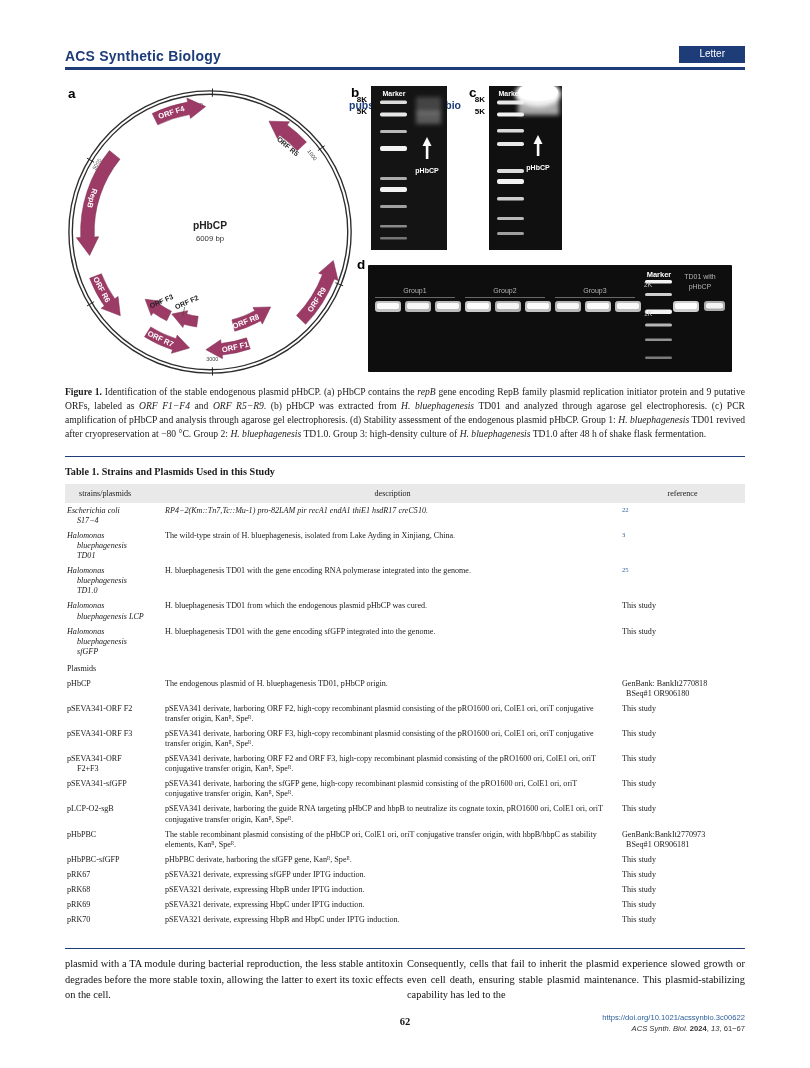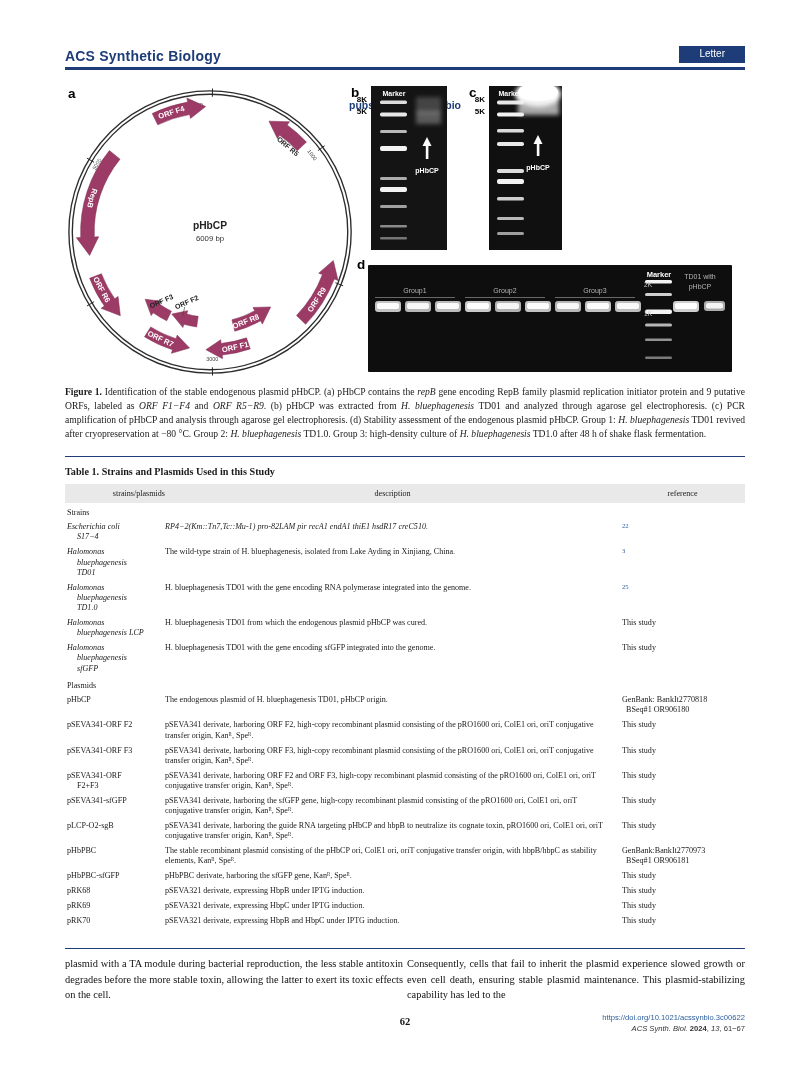--- a/index.html
+++ b/index.html
@@ -25,21 +25,21 @@
   
   .cap{position:absolute;left:65px;top:385px;width:680px;font-size:9.6px;line-height:1.47;text-align:justify;color:#1a1a1a;}
   .rule1{position:absolute;left:65px;right:65px;top:456px;border-top:1.6px solid #1e3c78;}
   .rule2{position:absolute;left:65px;right:65px;top:948px;border-top:1.6px solid #1e3c78;}
   
   .ttitle{position:absolute;left:65px;top:466px;font-size:10.2px;font-weight:bold;color:#1a1a1a;}
   .tbl{position:absolute;left:65px;top:484px;width:680px;border-collapse:collapse;
        font-size:8.1px;line-height:1.26;color:#1a1a1a;}
   .tbl td{vertical-align:top;padding:2.4px 6px 2.4px 0;}
   .tbl thead td{background:#e9e9e9;padding:4.5px 0;font-size:8.1px;}
-  .h1{padding-left:14px !important;text-align:right;}
+  .h1{padding-left:14px !important;text-align:left;}
   .h2{text-align:center;}
   .h3{text-align:center;}
   .sec{padding:4.5px 0 2px 2px !important;}
   .cname{padding-left:12px !important;text-indent:-10px;white-space:pre-line;}
   .cdesc{}
   .it{font-style:italic;}
   .cref{white-space:pre-line;padding-left:2px !important;margin-top:41px;}
   .cite{color:#2b5d9b;font-size:6.6px;vertical-align:4px;cursor:pointer;}
   
   .colL{position:absolute;left:65px;top:956px;width:338px;font-size:10.4px;line-height:1.5;text-align:justify;}
@@ -231,23 +231,20 @@
       </colgroup>
     <thead>
       <tr>
         <td class="h1">strains/plasmids</td>
         <td class="h2">description</td>
         <td class="h3">reference</td>
       </tr>
     </thead>
     <tbody>
         <tr>
-          <td colspan="3" class="sec">Strains</td>
-        </tr>
-        <tr>
           <td class="cname it">Escherichia coli
 S17−4</td>
           <td class="cdesc it">RP4−2(Km::Tn7,Tc::Mu-1) pro-82LAM pir recA1 endA1 thiE1 hsdR17 creC510.</td>
           <td class="cref"><span class="cite">22</span></td>
         </tr>
         <tr>
           <td class="cname it">Halomonas
 bluephagenesis
 TD01</td>
           <td class="cdesc">The wild-type strain of H. bluephagenesis, isolated from Lake Ayding in Xinjiang, China.</td>
@@ -313,20 +310,25 @@
           <td class="cdesc">The stable recombinant plasmid consisting of the pHbCP ori, ColE1 ori, oriT conjugative transfer origin, with hbpB/hbpC as stability elements, Kanᴿ, Speᴿ.</td>
           <td class="cref">GenBank:BankIt2770973
  BSeq#1 OR906181</td>
         </tr>
         <tr>
           <td class="cname">pHbPBC-sfGFP</td>
           <td class="cdesc">pHbPBC derivate, harboring the sfGFP gene, Kanᴿ, Speᴿ.</td>
           <td class="cref">This study</td>
         </tr>
         <tr>
+          <td class="cname">pRK67</td>
+          <td class="cdesc">pSEVA321 derivate, expressing sfGFP under IPTG induction.</td>
+          <td class="cref">This study</td>
+        </tr>
+        <tr>
           <td class="cname">pRK68</td>
           <td class="cdesc">pSEVA321 derivate, expressing HbpB under IPTG induction.</td>
           <td class="cref">This study</td>
         </tr>
         <tr>
           <td class="cname">pRK69</td>
           <td class="cdesc">pSEVA321 derivate, expressing HbpC under IPTG induction.</td>
           <td class="cref">This study</td>
         </tr>
         <tr>

